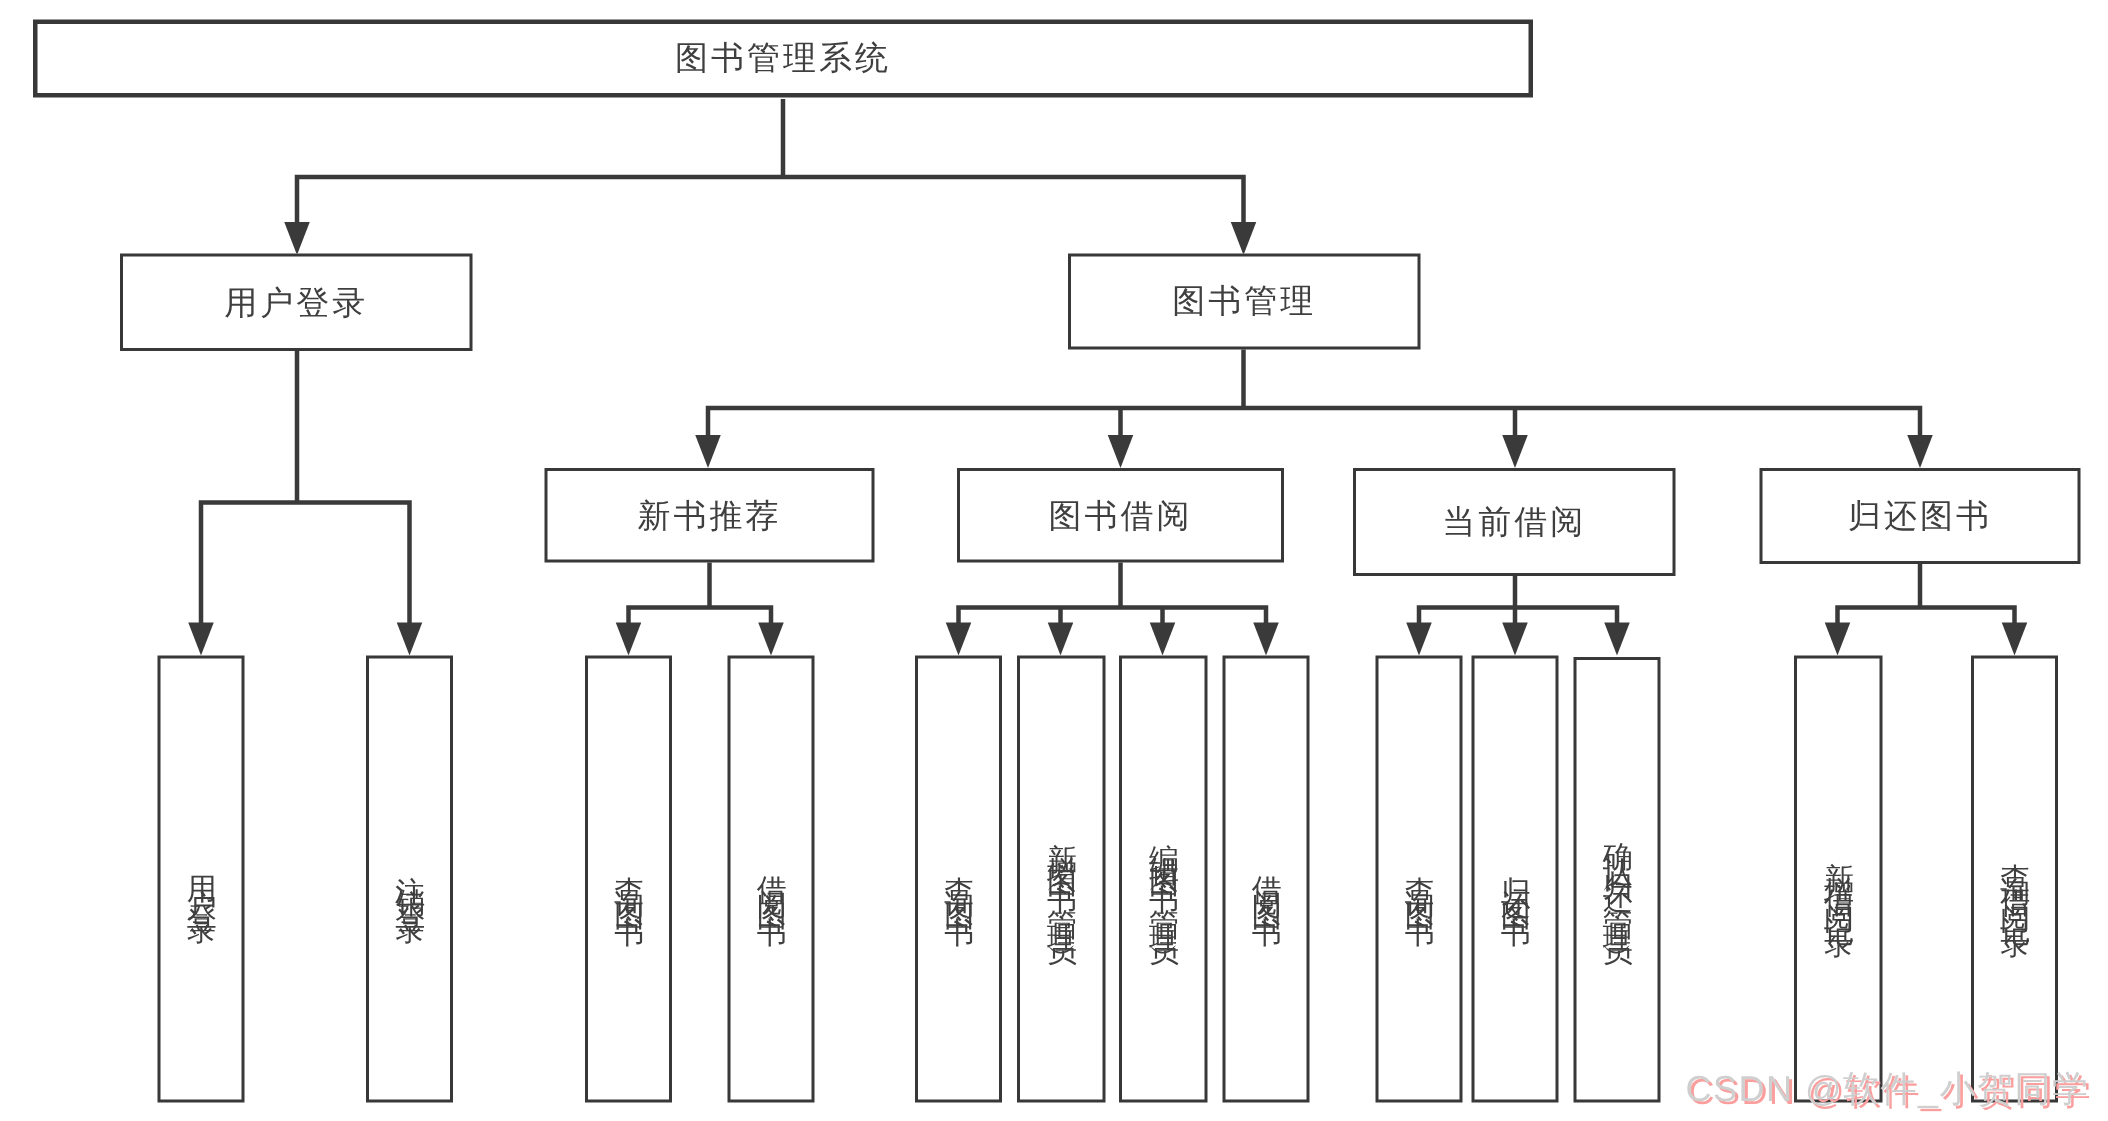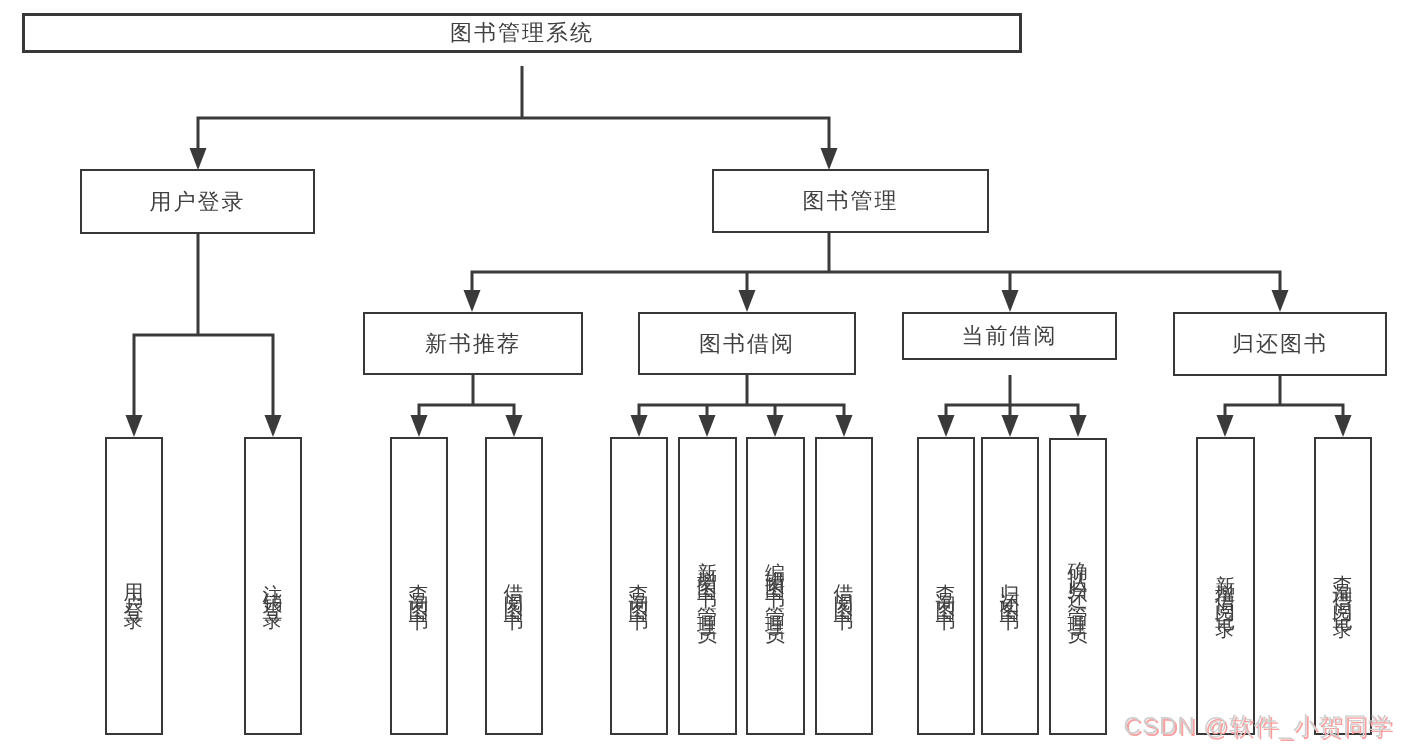--- a/index.html
+++ b/index.html
@@ -64,28 +64,28 @@
       <polygon points="766.5,415 783.5,415 775,437"></polygon>
       <polygon points="835.5,415 852.5,415 844,437"></polygon>
       <polygon points="937.5,415 954.5,415 946,437"></polygon>
       <polygon points="1001.5,415 1018.5,415 1010,437"></polygon>
       <polygon points="1069.5,415 1086.5,415 1078,437"></polygon>
       <polygon points="1216.5,415 1233.5,415 1225,437"></polygon>
       <polygon points="1334.5,415 1351.5,415 1343,437"></polygon>
     </g>
   </svg>
 
-  <div class="node root" style="left:22px;top:13px;width:1000px;height:40px">图书管理系统</div>
+  <div class="node root" style="left:22px;top:13px;width:1000px;height:52px">图书管理系统</div>
 
   <div class="node" style="left:80px;top:169px;width:235px;height:65px">用户登录</div>
-  <div class="node" style="left:712px;top:169px;width:277px;height:64px">图书管理</div>
+  <div class="node" style="left:712px;top:169px;width:235px;height:64px">图书管理</div>
 
   <div class="node" style="left:638px;top:312px;width:218px;height:63px">图书借阅</div>
   <div class="node" style="left:363px;top:312px;width:220px;height:63px">新书推荐</div>
-  <div class="node" style="left:902px;top:312px;width:215px;height:48px">当前借阅</div>
+  <div class="node" style="left:902px;top:312px;width:215px;height:72px">当前借阅</div>
   <div class="node" style="left:1173px;top:312px;width:214px;height:64px">归还图书</div>
 
   <div class="node leaf" style="left:105px;top:437px;width:58px;height:298px">
     <span class="vtext">用户登录</span>
   </div>
   <div class="node leaf" style="left:244px;top:437px;width:58px;height:298px">
     <span class="vtext">注销登录</span>
   </div>
 
   <div class="node leaf" style="left:390px;top:437px;width:58px;height:298px">

